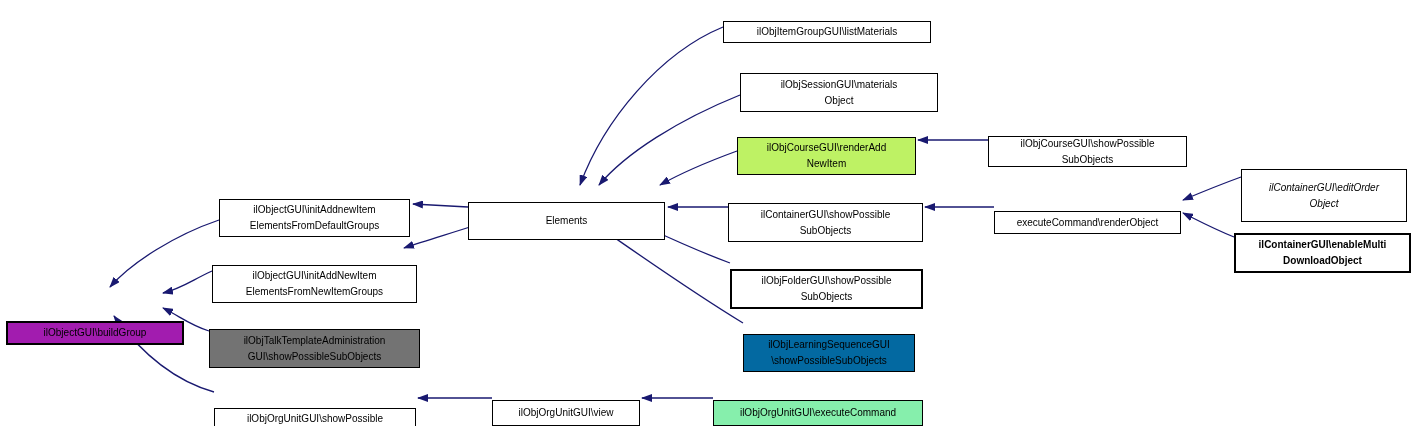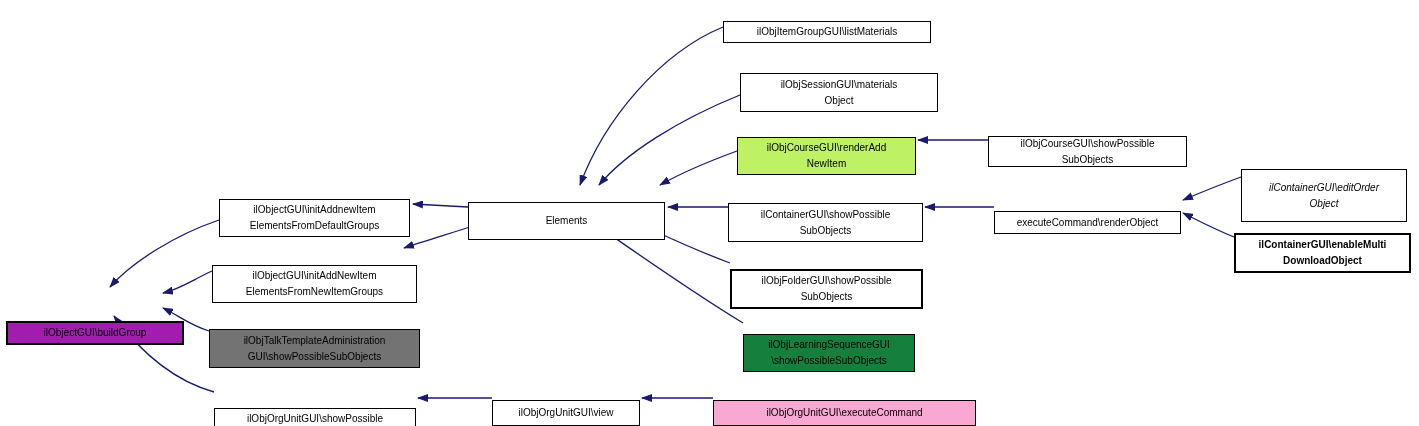--- a/index.html
+++ b/index.html
@@ -113,23 +113,23 @@
       <span>Object</span>
     </div>
     <div class="node bold" style="left: 1234px; top: 218px; width: 177px; height: 40px; background: rgb(255, 255, 255); border-color: rgb(0, 0, 0); font-weight: bold;">
       <span>ilContainerGUI\enableMulti</span>
       <span>DownloadObject</span>
     </div>
     <div class="node bold" style="left: 730px; top: 254px; width: 193px; height: 40px; background: rgb(255, 255, 255); border-color: rgb(0, 0, 0);">
       <span>ilObjFolderGUI\showPossible</span>
       <span>SubObjects</span>
     </div>
-    <div class="node" style="left: 743px; top: 319px; width: 172px; height: 38px; background: #15803d; border-color: rgb(0, 0, 0);">
+    <div class="node" style="left: 743px; top: 319px; width: 172px; height: 38px; background: #0369a1; border-color: rgb(0, 0, 0);">
       <span>ilObjLearningSequenceGUI</span>
       <span>\showPossibleSubObjects</span>
     </div>
     <div class="node" style="left: 492px; top: 385px; width: 148px; height: 26px; background: rgb(255, 255, 255); border-color: rgb(0, 0, 0);">
       <span>ilObjOrgUnitGUI\view</span>
     </div>
-    <div class="node" style="left: 713px; top: 385px; width: 263px; height: 26px; background: #f9a8d4; border-color: rgb(0, 0, 0);">
+    <div class="node" style="left: 713px; top: 385px; width: 210px; height: 26px; background: #86efac; border-color: rgb(0, 0, 0);">
       <span>ilObjOrgUnitGUI\executeCommand</span>
     </div>
   </div>
 
 </body></html>

